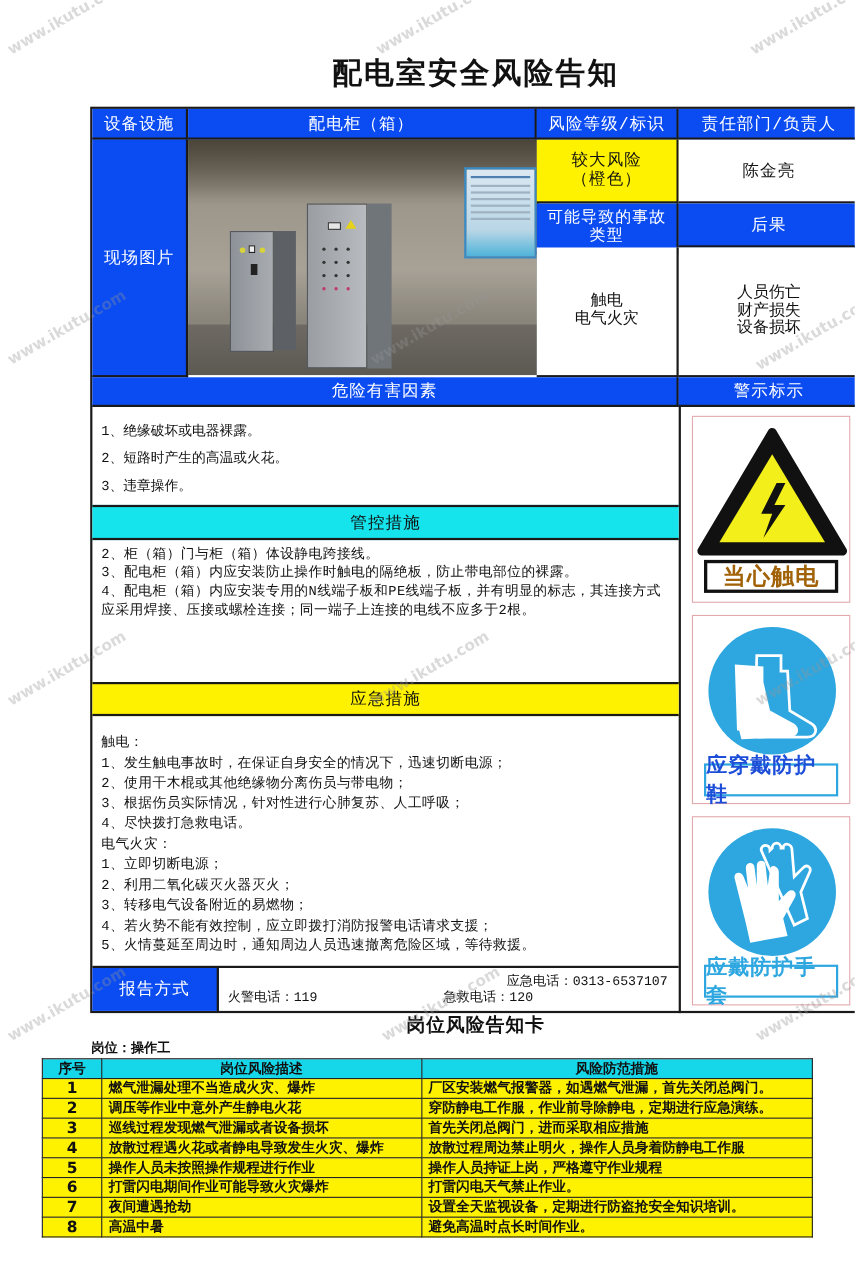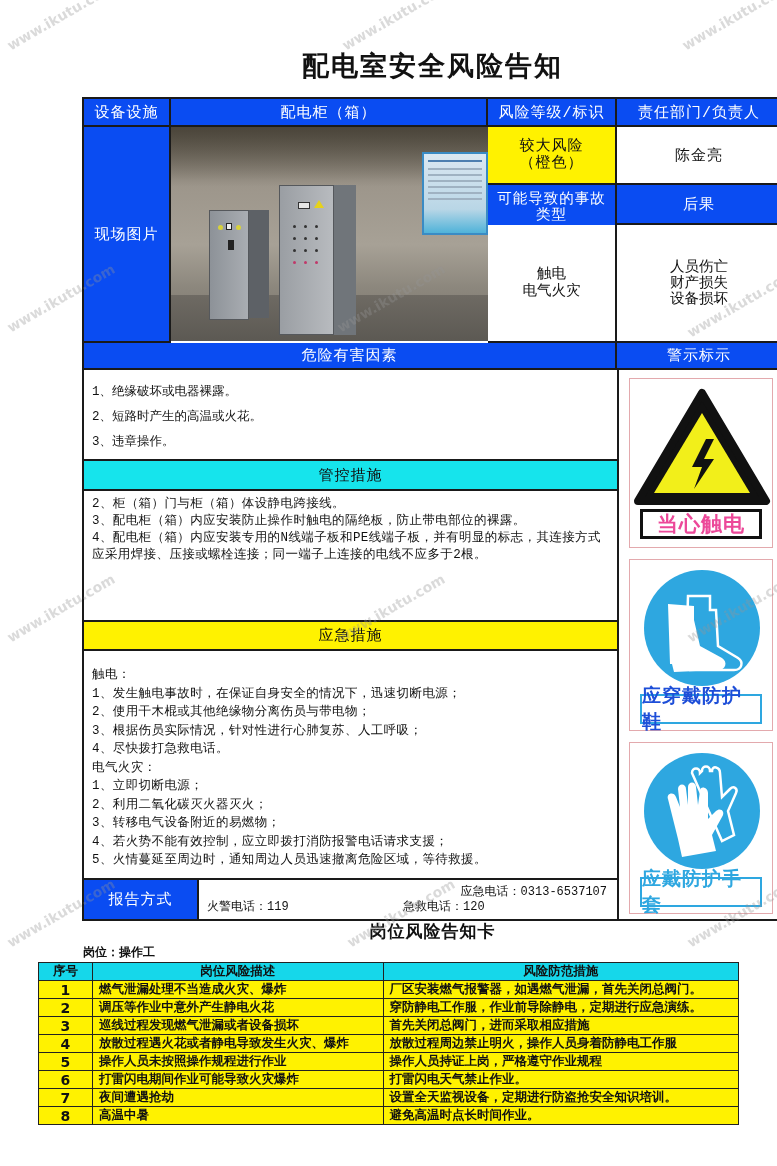--- a/index.html
+++ b/index.html
@@ -201,21 +201,21 @@
     </div>
   </div>
   <div style="position:absolute;left:533px;top:771px;width:2px;height:51px;background:#1a1a1a;"></div>
 
   <div class="sign" style="top:279px;height:170px;">
     <svg width="144" height="130" viewBox="0 0 144 130" style="position:absolute;left:0;top:4px;">
       <polygon points="72,10 136,118 8,118" fill="#111" stroke="#111" stroke-width="8" stroke-linejoin="round"></polygon>
       <polygon points="72,30 120,110 24,110" fill="#f2ef1a"></polygon>
       <polygon points="76,56 62,84 72,84 64,106 84,76 74,76 84,56" fill="#111"></polygon>
     </svg>
-    <div class="sign-label-box" style="top:130px;height:30px;border:3px solid #111;color:#ec4899;font-size:21px;">当心触电</div>
+    <div class="sign-label-box" style="top:130px;height:30px;border:3px solid #111;color:#a16207;font-size:21px;">当心触电</div>
   </div>
 
   <div class="sign" style="top:460px;height:172px;">
     <svg width="144" height="130" viewBox="0 0 144 130" style="position:absolute;left:0;top:6px;">
       <circle cx="72" cy="62" r="58" fill="#2ea7e0"></circle>
       <path d="M58 30 L80 30 L80 44 L86 44 L88 80 L108 92 C114 96 112 104 104 104 L60 104 L58 96 L56 96 Z" fill="none" stroke="#fff" stroke-width="2.5"></path>
       <path d="M38 38 L64 40 L64 54 L70 80 L92 92 C98 96 96 104 88 104 L44 106 L42 98 L40 98 Z" fill="#fff"></path>
     </svg>
     <div class="sign-label-box" style="top:134px;height:30px;border:2px solid #2ea7e0;color:#1d4ed8;">应穿戴防护鞋</div>
   </div>

